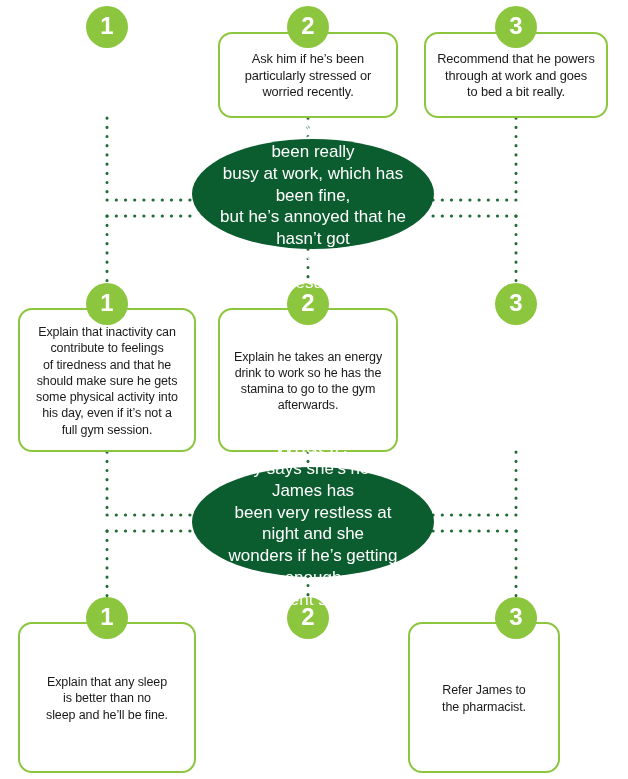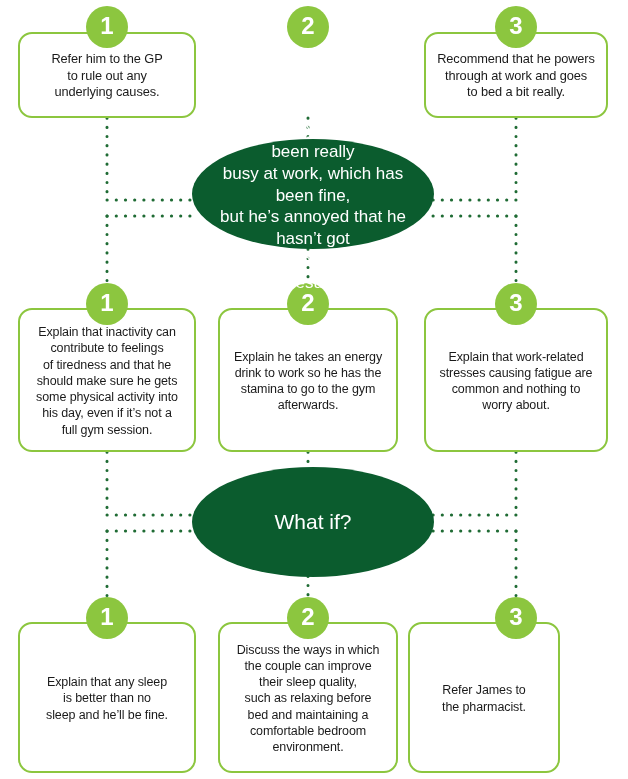--- a/index.html
+++ b/index.html
@@ -127,29 +127,29 @@
       <line x1="516" y1="515" x2="430" y2="515"></line>
 
       <line x1="107" y1="531" x2="196" y2="531"></line>
       <line x1="516" y1="531" x2="430" y2="531"></line>
       <line x1="107" y1="531" x2="107" y2="600"></line>
       <line x1="516" y1="531" x2="516" y2="600"></line>
       <line x1="308" y1="567" x2="308" y2="600"></line>
     </g>
   </svg>
 
-  <div class="card row1" style="left:18px; top:32px; width:178px; height:86px;">
-    <div class="card-text">Refer him to the GP
-to rule out any
-underlying causes.</div>
-  </div>
   <div class="badge" style="left:86px; top:6px;">
     <span>1</span>
   </div>
 
+  <div class="card row1" style="left:218px; top:32px; width:180px; height:86px;">
+    <div class="card-text">Ask him if he’s been
+particularly stressed or
+worried recently.</div>
+  </div>
   <div class="badge" style="left:287px; top:6px;">
     <span>2</span>
   </div>
 
   <div class="card row1" style="left:424px; top:32px; width:184px; height:86px;">
     <div class="card-text">Recommend that he powers
 through at work and goes
 to bed a bit really.</div>
   </div>
   <div class="badge" style="left:495px; top:6px;">
@@ -180,52 +180,41 @@
   <div class="card row2" style="left:218px; top:308px; width:180px; height:144px;">
     <div class="card-text">Explain he takes an energy
 drink to work so he has the
 stamina to go to the gym
 afterwards.</div>
   </div>
   <div class="badge" style="left:287px; top:283px;">
     <span>2</span>
   </div>
 
-  <div class="card row2" style="left:424px; top:308px; width:184px; height:144px;">
-    <div class="card-text">Explain that work-related
-stresses causing fatigue are
-common and nothing to
-worry about.</div>
-  </div>
   <div class="badge" style="left:495px; top:283px;">
     <span>3</span>
   </div>
 
   <div class="whatif" style="left:192px; top:467px; width:242px; height:110px;">
     <div class="whatif-title">What if?</div>
+    <div class="whatif-body">Emily says she’s noticed James has
+been very restless at night and she
+wonders if he’s getting enough
+decent sleep.</div>
   </div>
 
   <div class="card row3" style="left:18px; top:622px; width:178px; height:151px;">
     <div class="card-text">Explain that any sleep
 is better than no
 sleep and he’ll be fine.</div>
   </div>
   <div class="badge" style="left:86px; top:597px;">
     <span>1</span>
   </div>
 
-  <div class="card row3" style="left:218px; top:622px; width:180px; height:151px;">
-    <div class="card-text">Discuss the ways in which
-the couple can improve
-their sleep quality,
-such as relaxing before
-bed and maintaining a
-comfortable bedroom
-environment.</div>
-  </div>
   <div class="badge" style="left:287px; top:597px;">
     <span>2</span>
   </div>
 
   <div class="card row3" style="left:408px; top:622px; width:152px; height:151px;justify-content:center;">
     <div class="card-text">Refer James to
 the pharmacist.</div>
   </div>
   <div class="badge" style="left:495px; top:597px;">
     <span>3</span>

